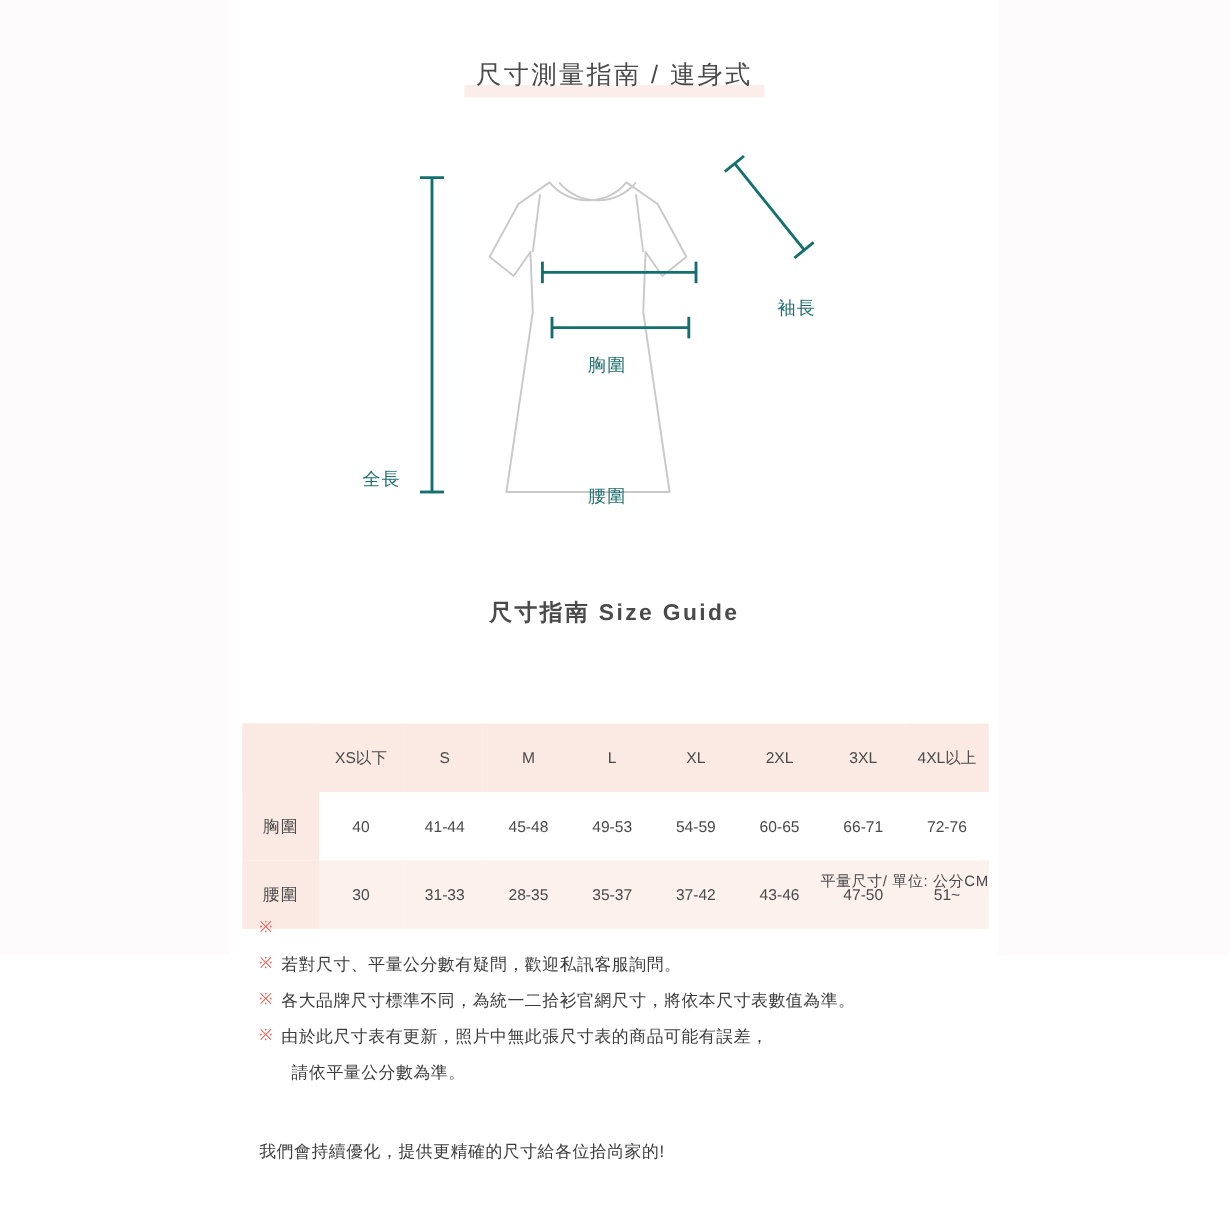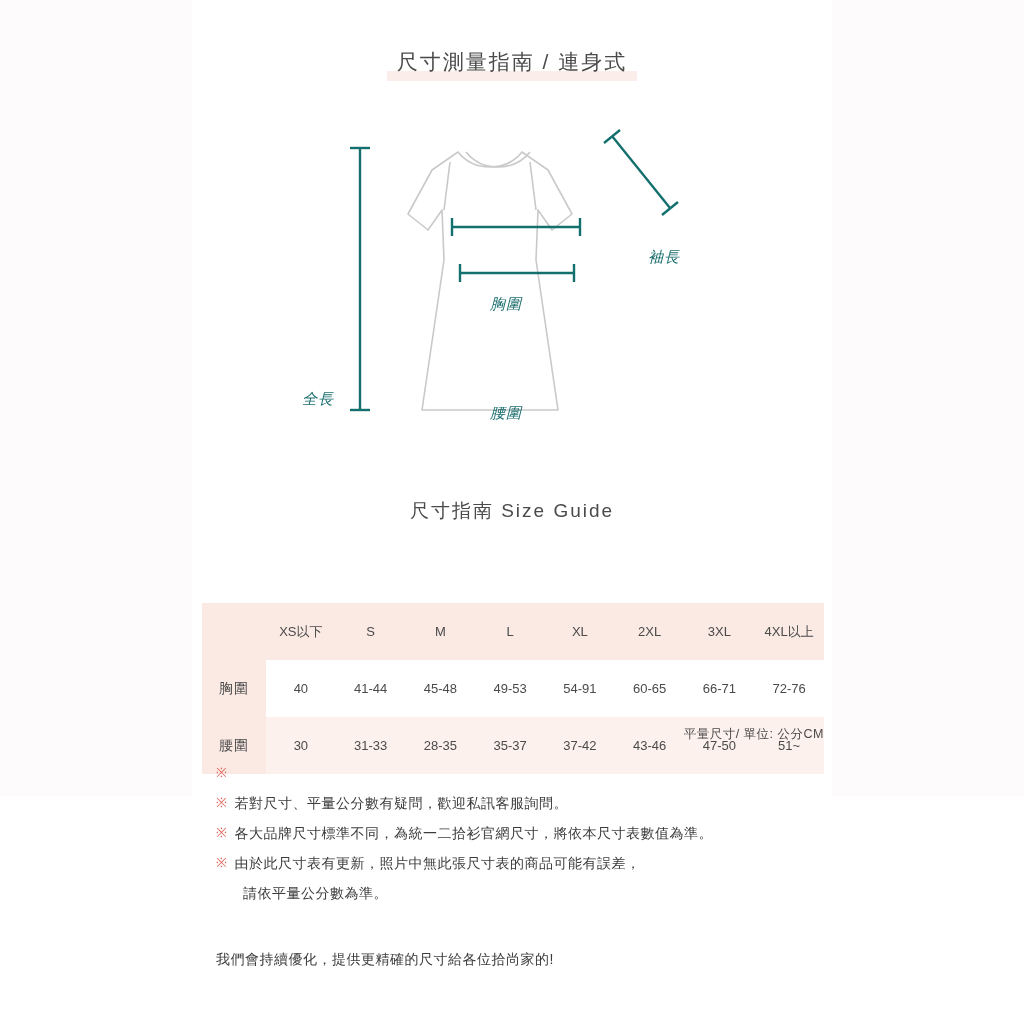--- a/index.html
+++ b/index.html
@@ -64,37 +64,37 @@
     width: 640px;
     height: 360px;
   }
   .diagram svg { display: block; }
   .dlabel {
     position: absolute;
     font-size: 15px;
     color: #1d6f6f;
     letter-spacing: 1px;
     white-space: nowrap;
-    font-style: italic;
   }
   .lbl-sleeve { left: 456px; top: 138px; }
   .lbl-bust   { left: 298px; top: 185px; }
   .lbl-waist  { left: 298px; top: 294px; }
   .lbl-length { left: 110px; top: 280px; }
 
   
   .sg-title {
     position: absolute;
     left: 0;
     top: 498px;
     width: 640px;
     text-align: center;
     font-size: 19px;
     letter-spacing: 2px;
     color: #4a4a4a;
+    font-weight: bold;
   }
 
   
   .table-wrap {
     position: absolute;
     left: 10px;
     top: 555px;
     width: 622px;
     margin-top: 48px;
   }
@@ -239,21 +239,21 @@
             <th>4XL以上</th>
           </tr>
         </thead>
         <tbody>
           <tr class="odd">
             <td>胸圍</td>
             <td>40</td>
             <td>41-44</td>
             <td>45-48</td>
             <td>49-53</td>
-            <td>54-91</td>
+            <td>54-59</td>
             <td>60-65</td>
             <td>66-71</td>
             <td>72-76</td>
           </tr>
           <tr class="even">
             <td>腰圍</td>
             <td>30</td>
             <td>31-33</td>
             <td>28-35</td>
             <td>35-37</td>

